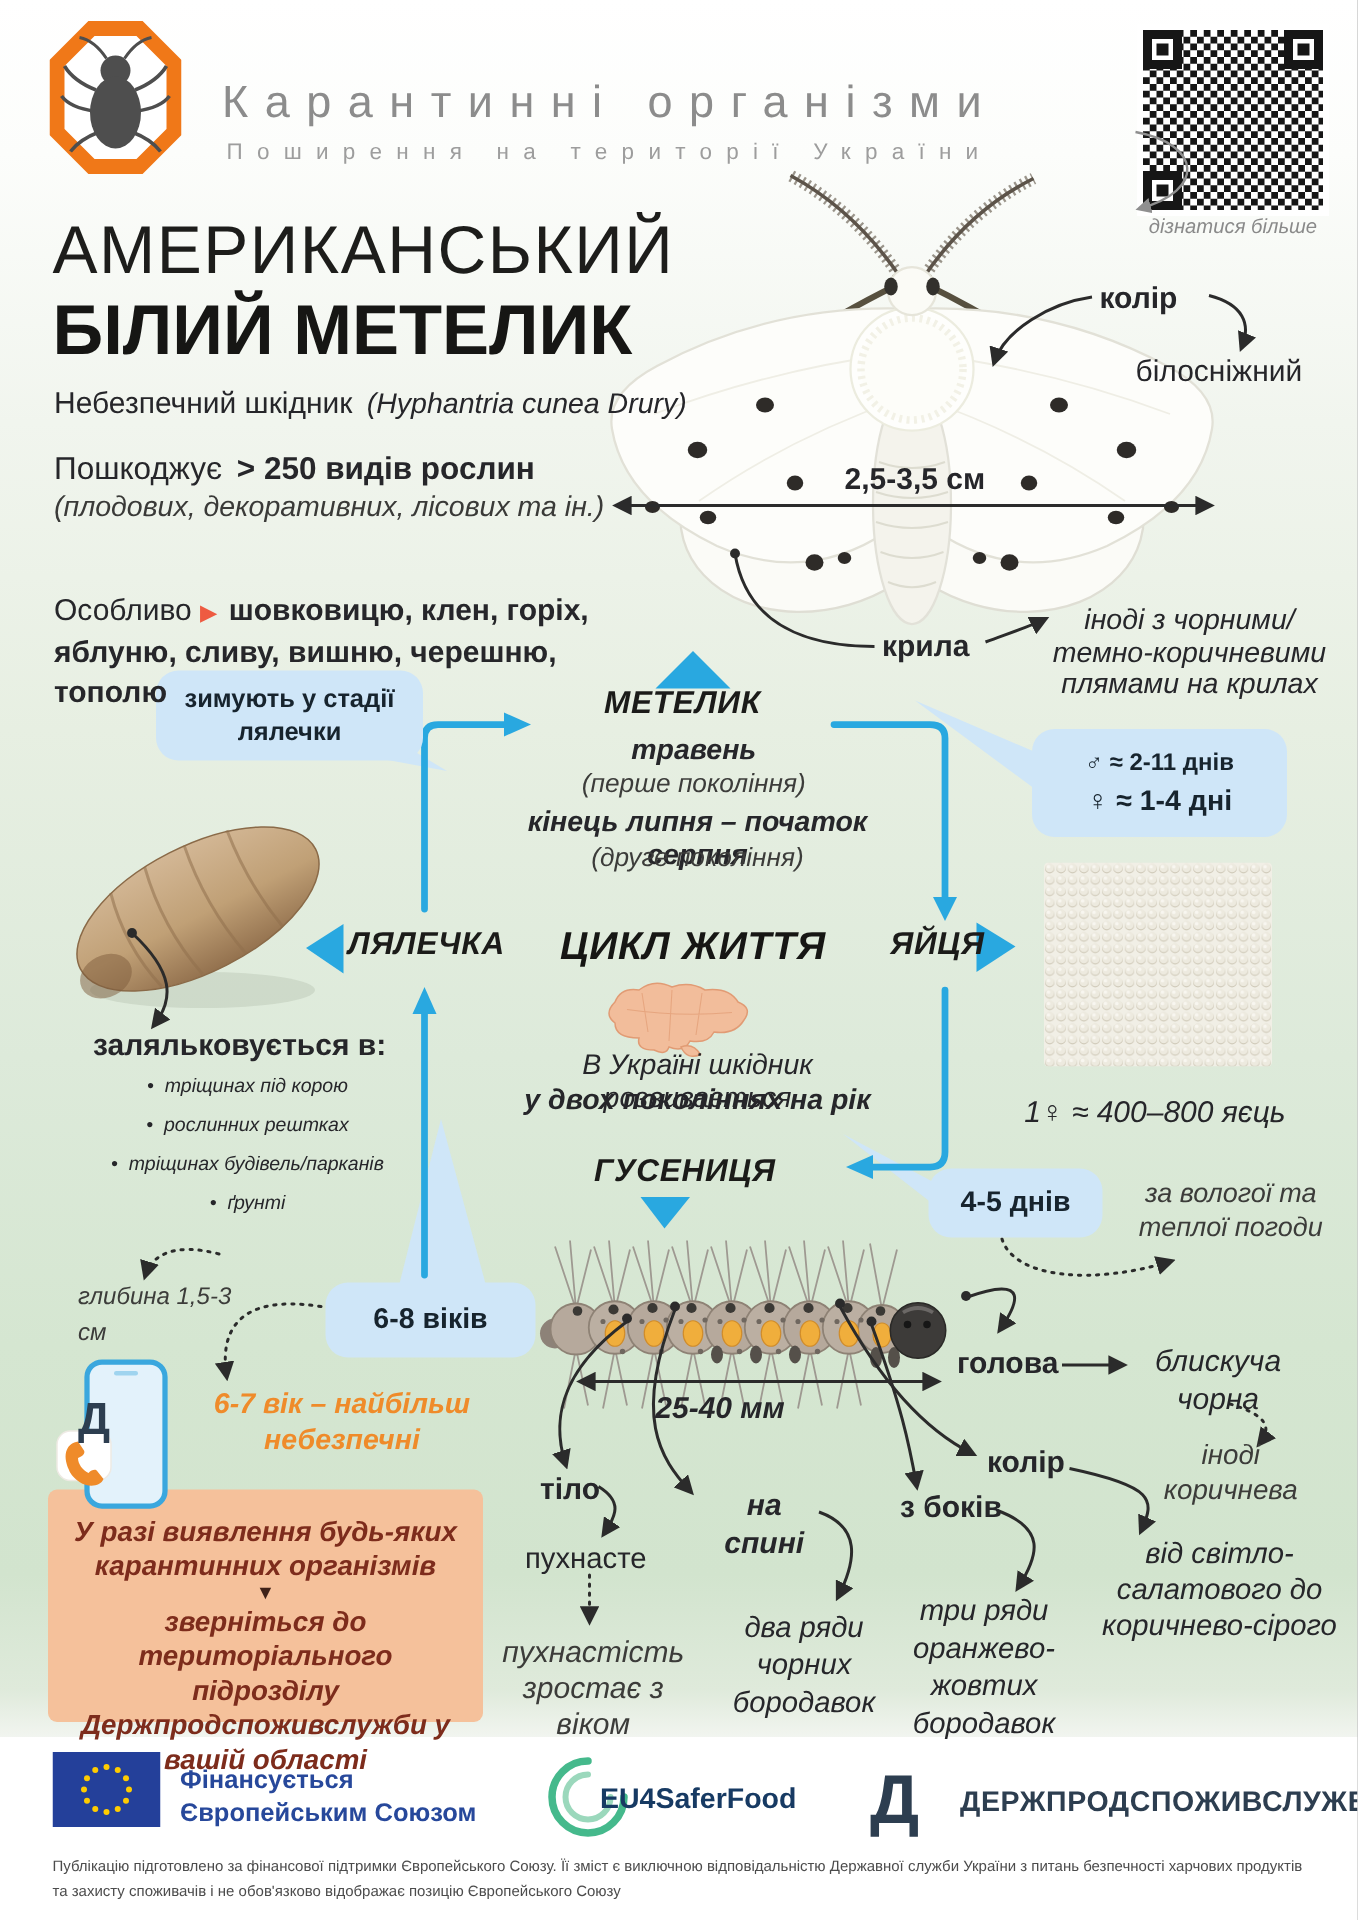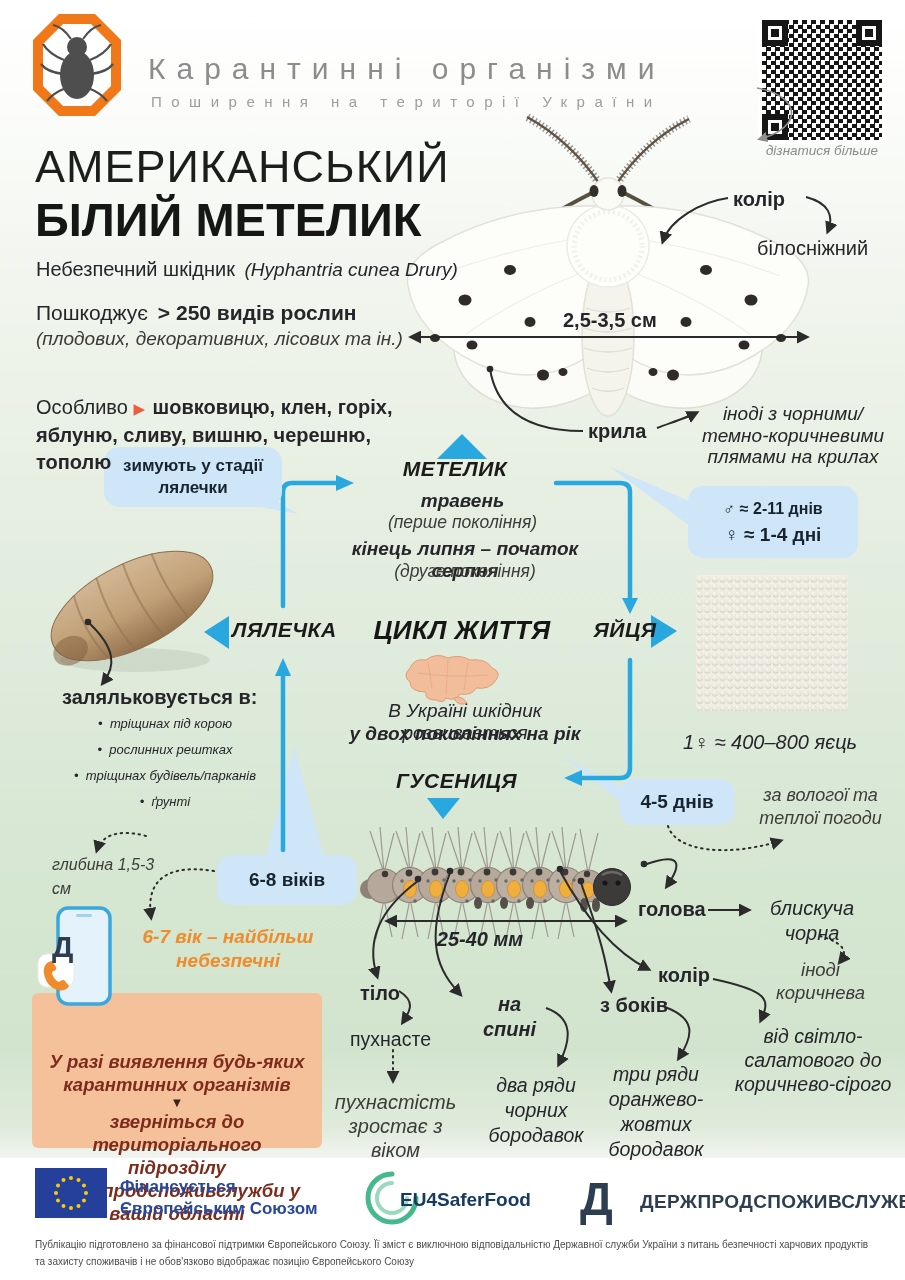--- a/index.html
+++ b/index.html
@@ -270,21 +270,21 @@
 
   <svg class="abs z10" style="left:34px;top:906px;" width="80" height="106" viewBox="0 0 80 106">
     <rect x="24" y="2" width="52" height="96" rx="10" fill="#e3f2fb" stroke="#3aa7de" stroke-width="3.5"></rect>
     <rect x="42" y="8" width="16" height="3" rx="1.5" fill="#9fd4ef"></rect>
     <rect x="4" y="48" width="36" height="33" rx="9" fill="#ffffff" stroke="#eeeae4" stroke-width="1"></rect>
     <path d="M12 74 C7 63 11 56 18 55 L22 61 C23 63 21 65 18 66 C18 70 21 74 25 76 C27 74 30 73 31 75 L35 80 C33 85 25 86 19 82 C16 80 13 77 12 74 Z" fill="#ef8b2a"></path>
   </svg>
   <div class="abs b z10" style="left:52px;top:930px;font-size:30px;color:#2d3e50;">Д</div>
 
   <div class="abs alert-box" style="left:32px;top:993px;width:290px;height:155px;padding:16px 10px 0 10px;box-sizing:border-box;">
-    <div class="b c" style="font-size:18.5px;line-height:23px;margin-top:41px;">У разі виявлення будь-яких карантинних організмів</div>
+    <div class="b c" style="font-size:18.5px;line-height:23px;">У разі виявлення будь-яких карантинних організмів</div>
     <div class="c" style="font-size:13px;line-height:14px;color:#3f2218;">▼</div>
     <div class="b c" style="font-size:18.5px;line-height:23px;">зверніться до територіального підрозділу Держпродспоживслужби у вашій області</div>
   </div>
 
   <svg class="ov" width="905" height="1280" viewBox="0 0 905 1280">
     <defs>
       <marker id="mA" viewBox="0 0 10 10" refX="7" refY="5" markerWidth="6.5" markerHeight="6.5" orient="auto-start-reverse">
         <path d="M0 0 L10 5 L0 10 z" fill="#2b2b2b"></path>
       </marker>
       <marker id="mG" viewBox="0 0 10 10" refX="7" refY="5" markerWidth="6.5" markerHeight="6.5" orient="auto-start-reverse">

